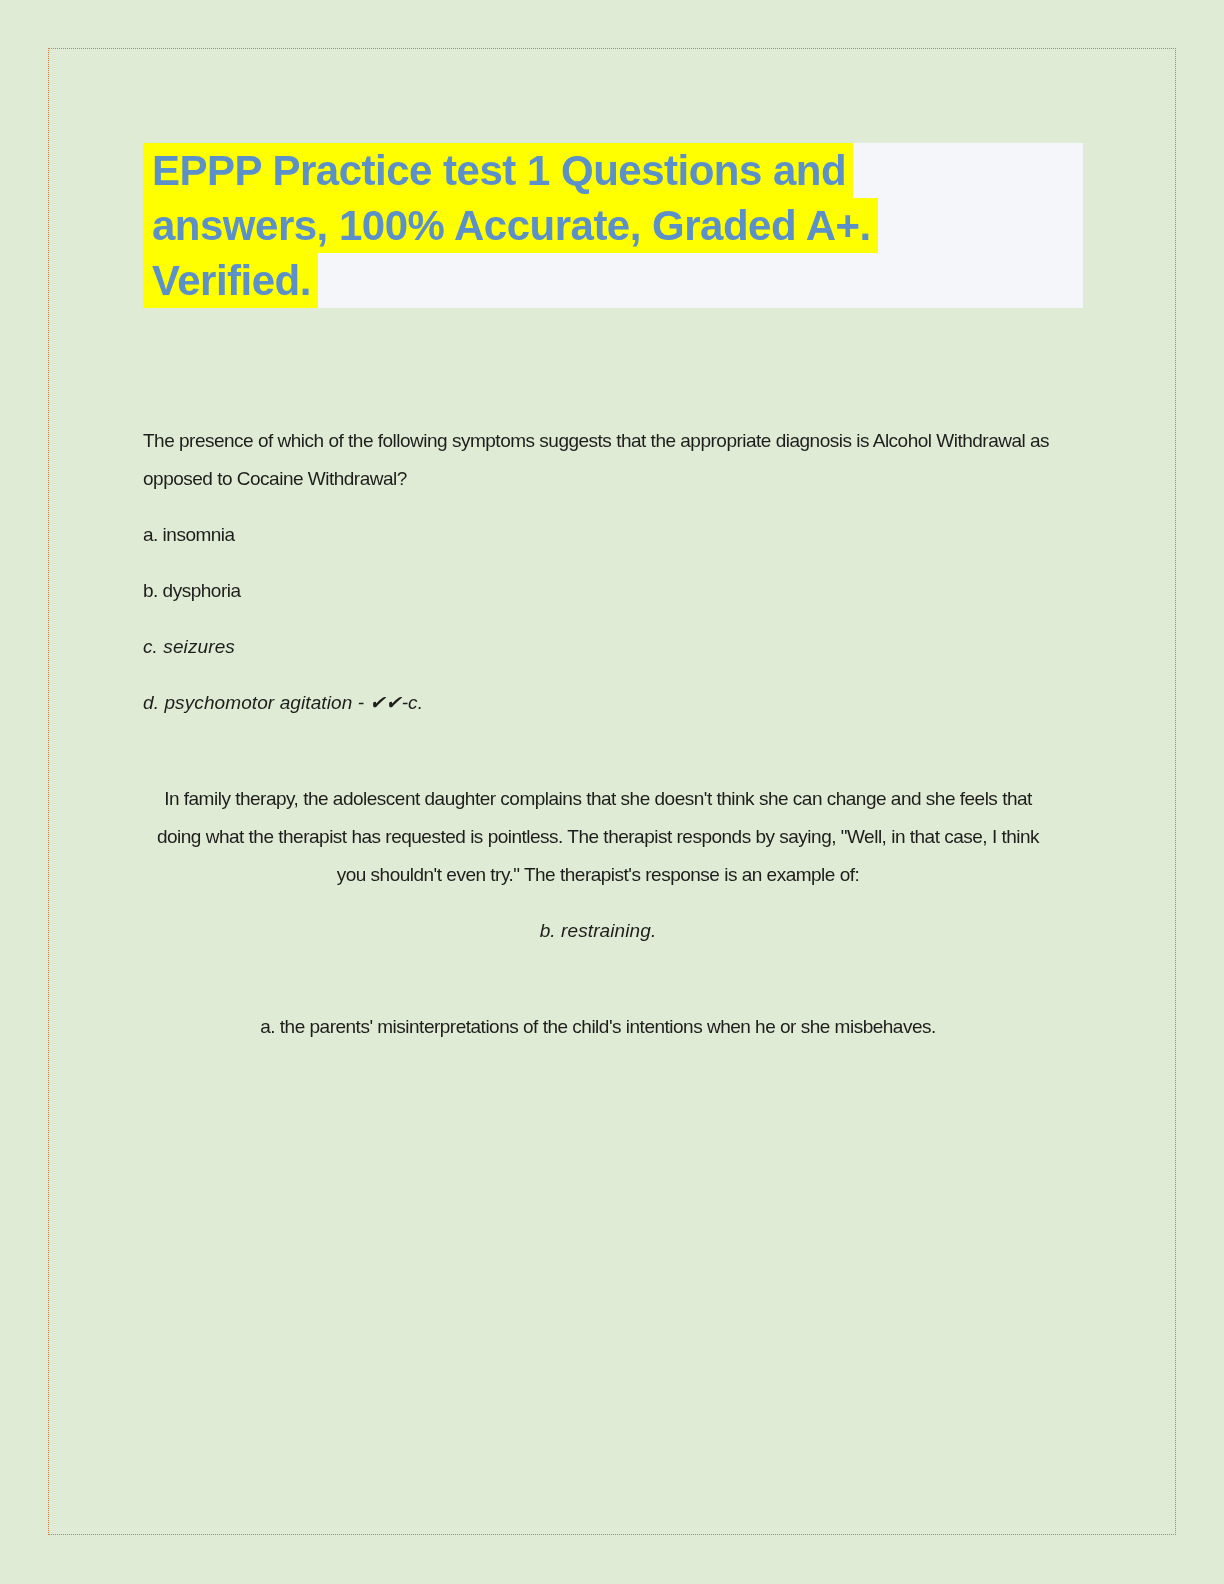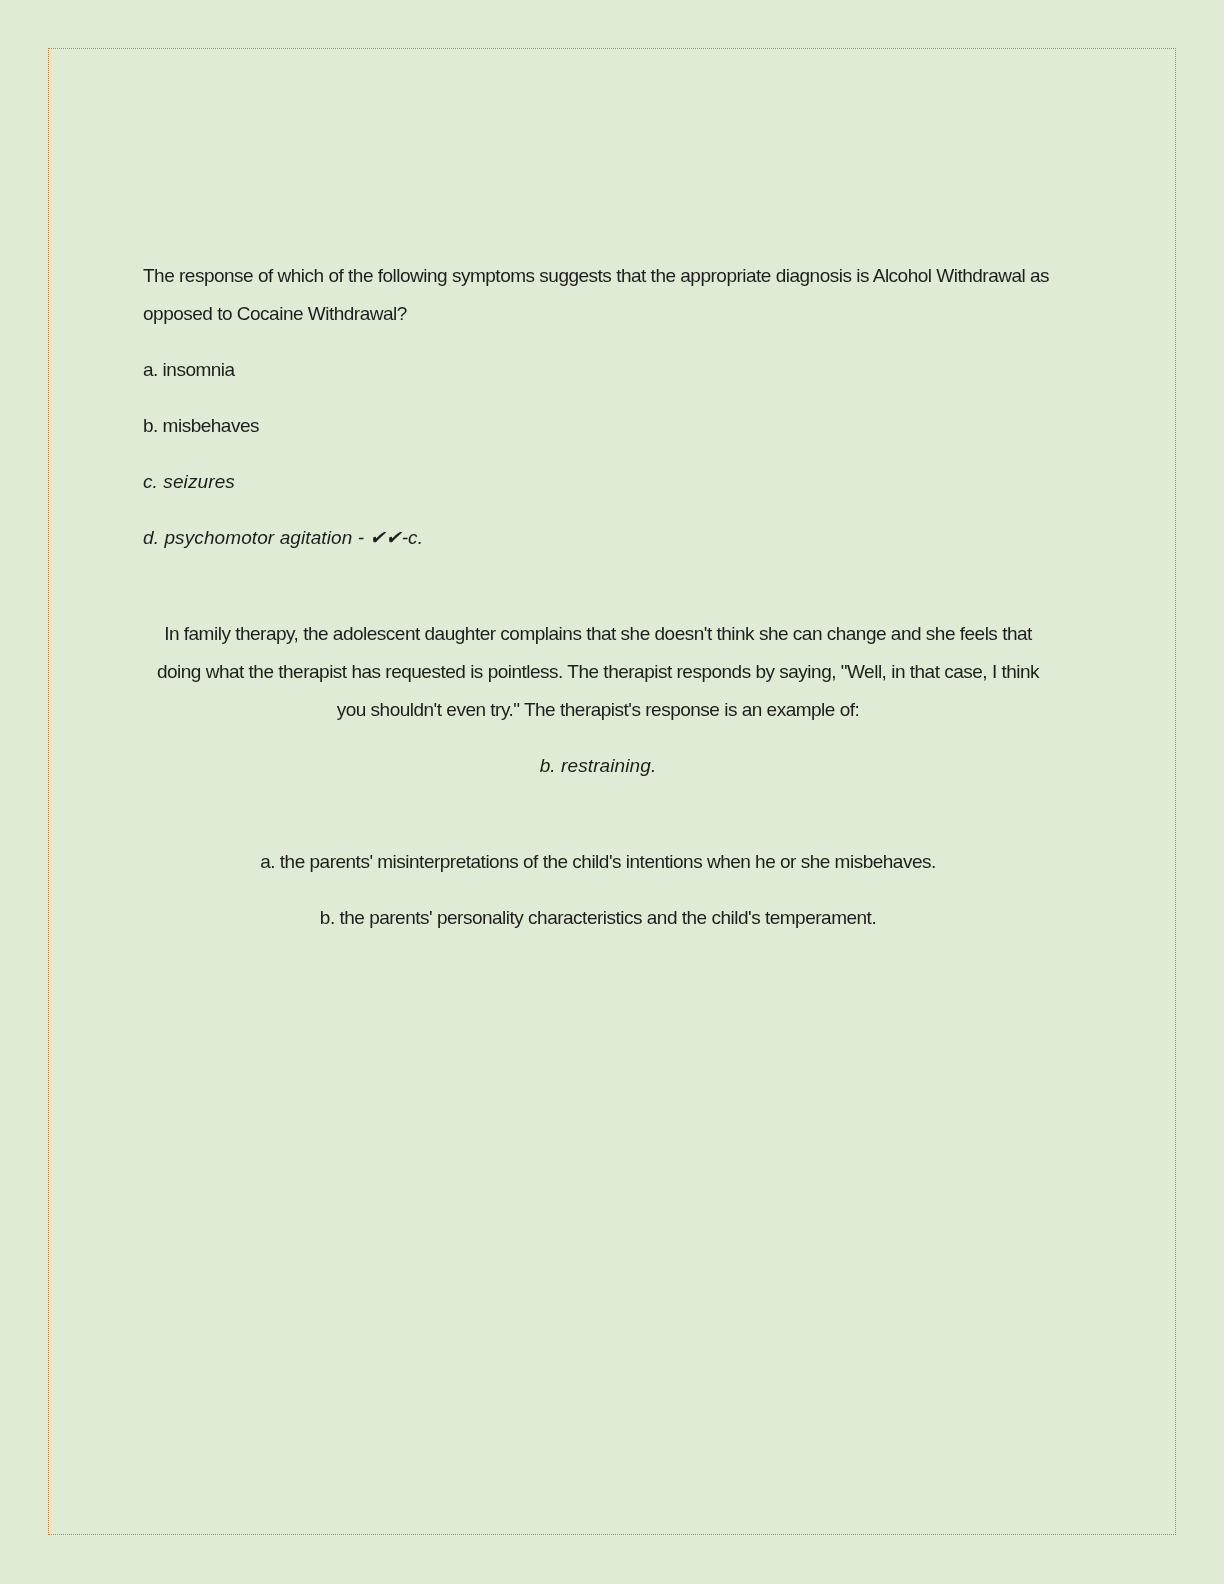--- a/index.html
+++ b/index.html
@@ -60,36 +60,46 @@
   p.wide { letter-spacing: 0.1px; font-style: italic; }
 </style>
 </head>
 <body>
 
 <div class="page">
   <div class="frame"></div>
 
   <div class="content">
 
+    <div class="title-block">
+      <div class="title-line">
+        <span class="hl">EPPP Practice test 1 Questions and</span>
+      </div>
+      <div class="title-line">
+        <span class="hl">answers, 100% Accurate, Graded A+.</span>
+      </div>
+      <div class="title-line">
+        <span class="hl">Verified.</span>
+      </div>
+    </div>
 
     <div class="body-text">
 
       <section class="qa">
-        <p class="narrow">The response of which of the following symptoms suggests that the appropriate diagnosis is Alcohol Withdrawal as opposed to Cocaine Withdrawal?</p>
+        <p class="narrow">The presence of which of the following symptoms suggests that the appropriate diagnosis is Alcohol Withdrawal as opposed to Cocaine Withdrawal?</p>
         <p class="narrow">a. insomnia</p>
-        <p class="narrow">b. misbehaves</p>
+        <p class="narrow">b. dysphoria</p>
         <p class="wide">c. seizures</p>
         <p class="wide">d. psychomotor agitation - ✔✔-c.</p>
       </section>
 
       <section class="qa">
         <p class="narrow">In family therapy, the adolescent daughter complains that she doesn't think she can change and she feels that doing what the therapist has requested is pointless. The therapist responds by saying, "Well, in that case, I think you shouldn't even try." The therapist's response is an example of:</p>
         <p class="wide">b. restraining.</p>
       </section>
 
       <section class="qa">
         <p class="narrow">a. the parents' misinterpretations of the child's intentions when he or she misbehaves.</p>
-        <p class="narrow">b. the parents' personality characteristics and the child's temperament.</p>
       </section>
 
     </div>
   </div>
 </div>
 
 </body></html>

